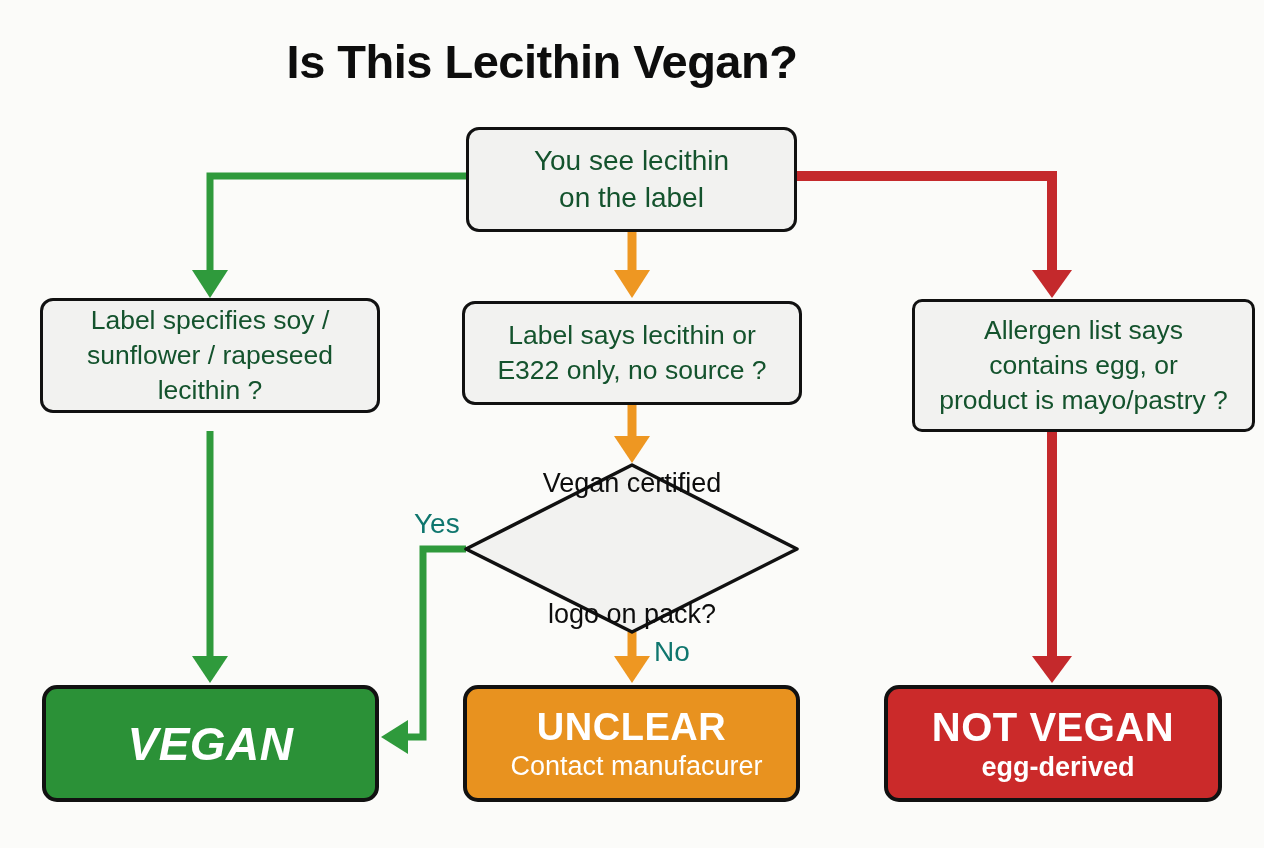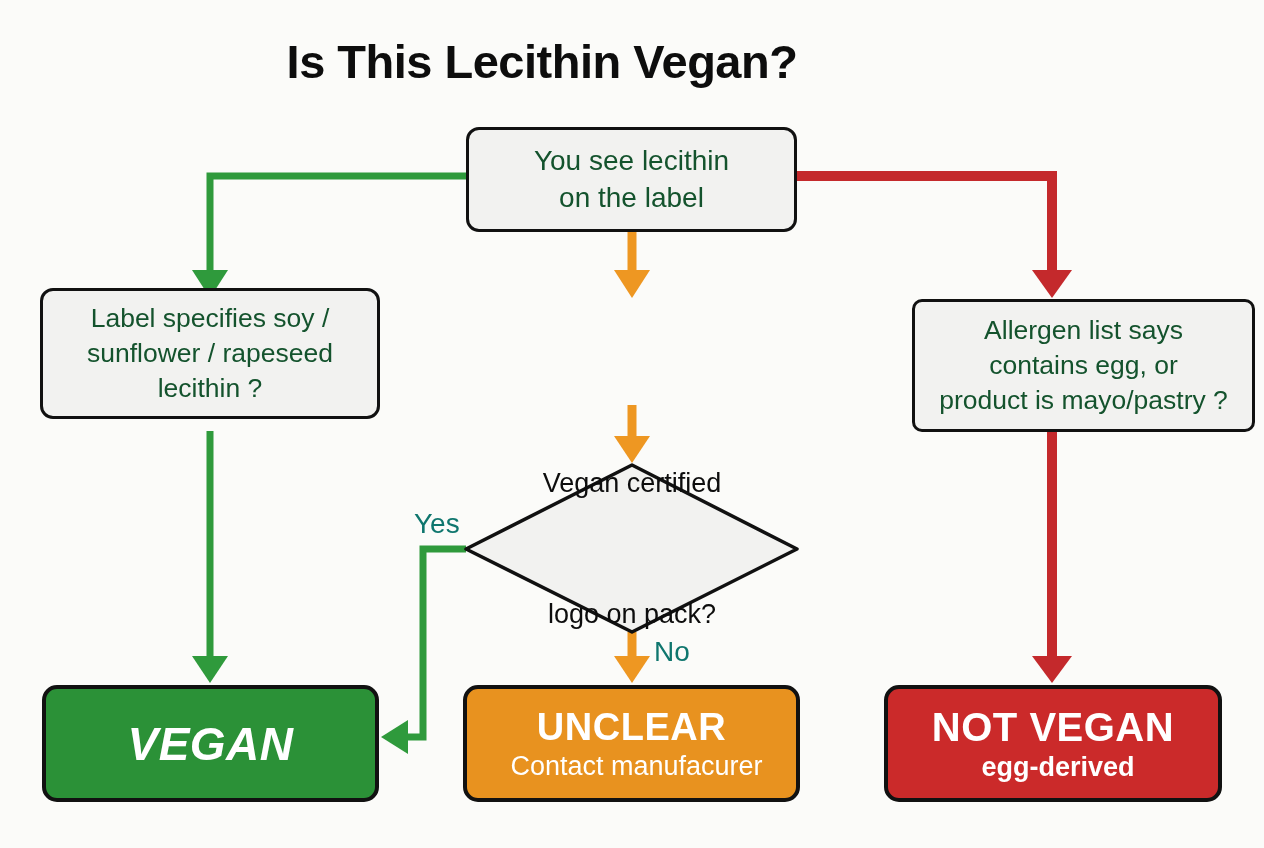--- a/index.html
+++ b/index.html
@@ -90,26 +90,30 @@
     <polygon class="head-r" points="1032,656 1072,656 1052,683"></polygon>
 
     <polygon class="diamond-shape" points="632,465 797,549 632,632 466,549"></polygon>
   </svg>
 
   <div class="qbox" style="left:466px;top:127px;width:331px;height:105px;font-size:28px;">
     <div>You see lecithin</div>
     <div>on the label</div>
   </div>
 
-  <div class="qbox" style="left:40px;top:288px;width:340px;height:131px;">
+  <div class="qbox" style="left:40px;top:298px;width:340px;height:115px;">
     <div>Label specifies soy /</div>
     <div>sunflower / rapeseed</div>
     <div>lecithin ?</div>
   </div>
 
+  <div class="qbox" style="left:462px;top:301px;width:340px;height:104px;">
+    <div>Label says lecithin or</div>
+    <div>E322 only, no source ?</div>
+  </div>
 
   <div class="qbox" style="left:912px;top:299px;width:343px;height:133px;border-radius:10px;">
     <div>Allergen list says</div>
     <div>contains egg, or</div>
     <div>product is mayo/pastry ?</div>
   </div>
 
   <div class="diamond-text">
     <div>Vegan certified</div>
     <div>logo on pack?</div>

